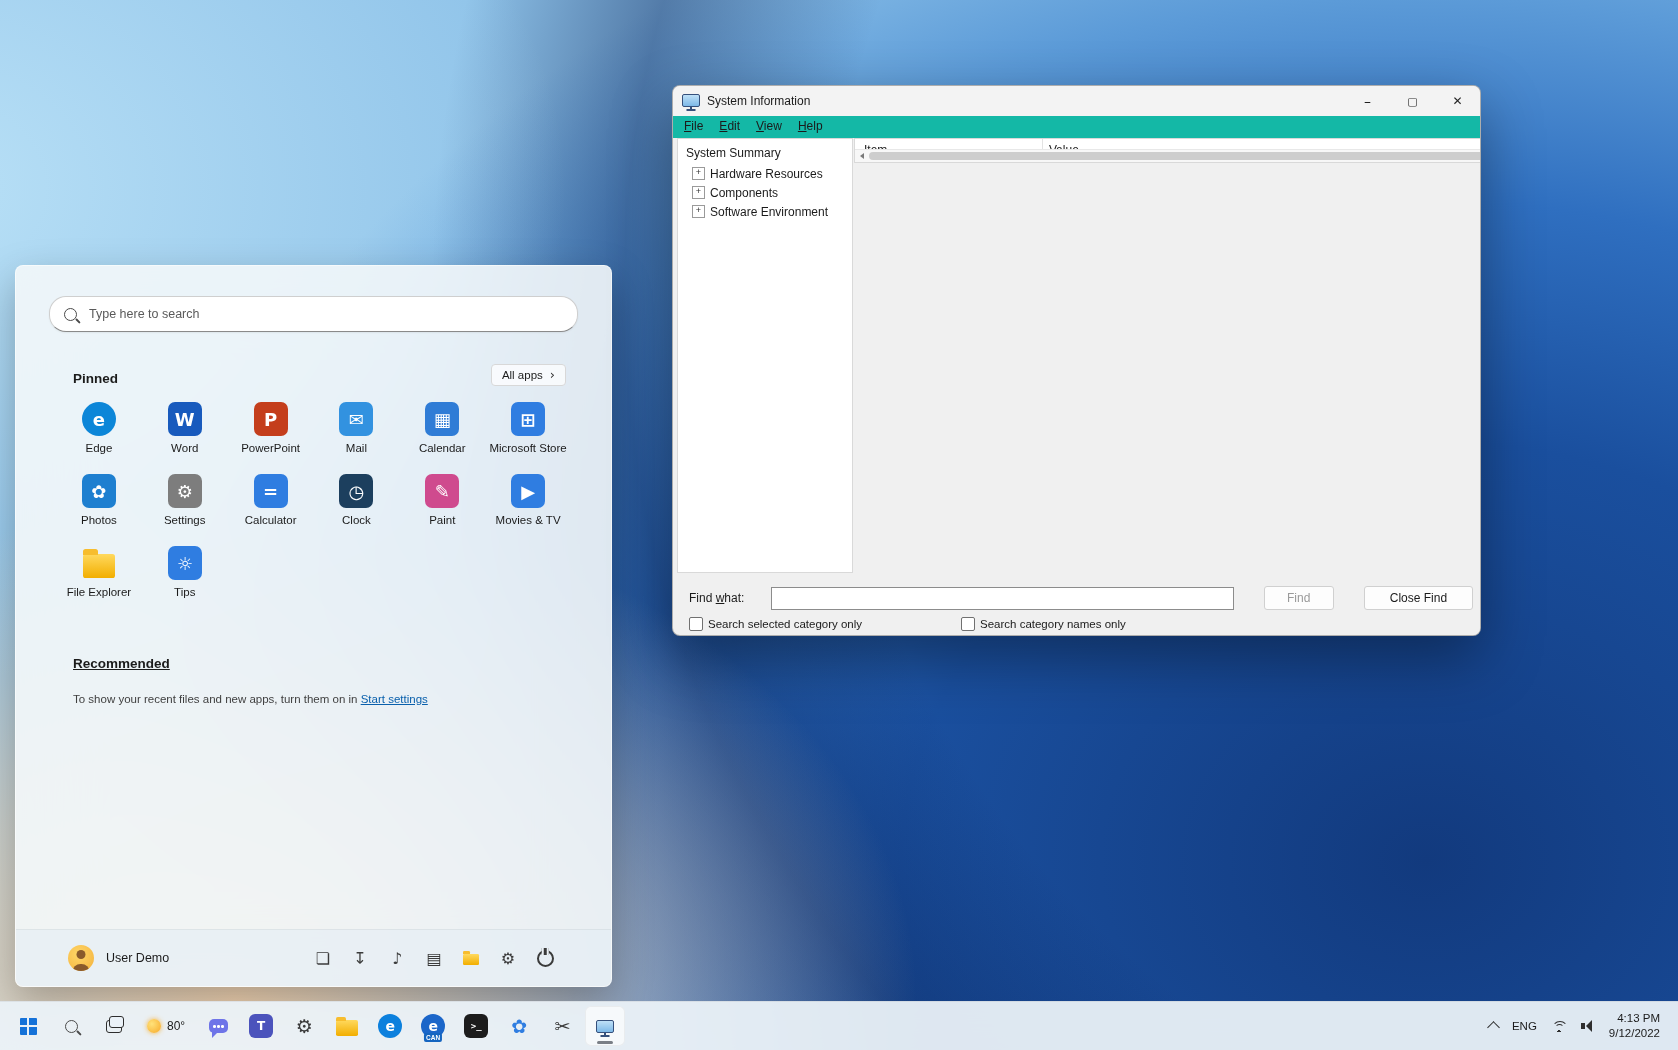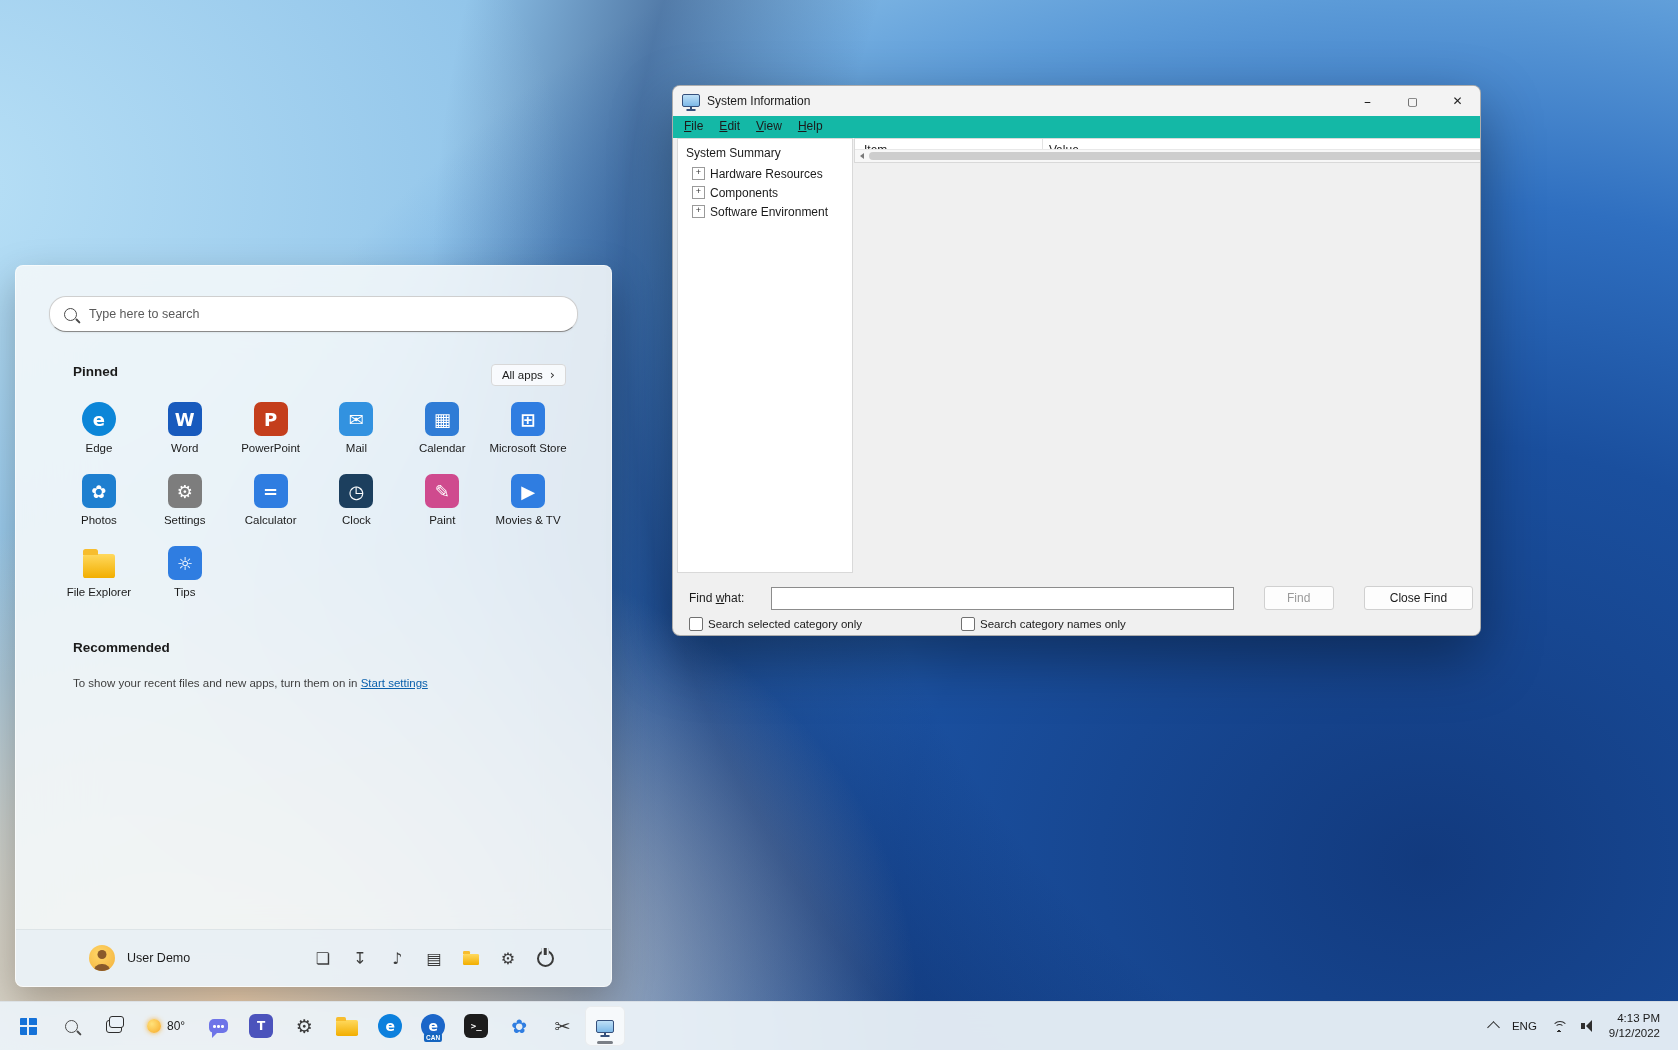--- a/index.html
+++ b/index.html
@@ -27,21 +27,21 @@
     margin:30px 33px 0;height:34px;background:#fff;border:1px solid #cfcfcf;
     border-bottom-color:#8a8a8a;border-radius:17px;display:flex;align-items:center;
     padding:0 14px;gap:10px;box-shadow:0 1px 2px rgba(0,0,0,0.06);
   }
   .shape{display:inline-block;}
   .shape.magnifier{width:11px;height:11px;border:1.8px solid #4a4a4a;border-radius:50%;position:relative;flex-shrink:0;}
   .shape.magnifier::after{content:"";position:absolute;width:6px;height:1.8px;background:#4a4a4a;border-radius:1px;bottom:-2px;right:-5px;transform:rotate(45deg);}
   .search-input{border:none;outline:none;background:transparent;flex:1;font-size:12.5px;font-family:"Liberation Sans",sans-serif;color:#1b1b1b;}
   .search-input::placeholder{color:#5a5a5a;}
 
-  .section-row{display:flex;justify-content:space-between;align-items:flex-start;margin:32px 45px 2px 57px;}
+  .section-row{display:flex;justify-content:space-between;align-items:flex-end;margin:32px 45px 2px 57px;}
   .section-title{font-size:13.5px;font-weight:700;}
   .all-apps-btn{display:flex;gap:7px;align-items:center;background:rgba(255,255,255,0.75);
     border:1px solid #d8d8d8;border-radius:4px;padding:4px 10px;font-size:11.5px;cursor:default;}
   .all-apps-chev{font-size:13px;line-height:10px;color:#333;}
 
   .apps-grid{display:grid;grid-template-columns:repeat(6,1fr);margin:8px 40px 0;row-gap:8px;}
   .app{display:flex;flex-direction:column;align-items:center;gap:6px;padding:6px 0;}
   .tile{width:34px;height:34px;border-radius:7px;display:flex;align-items:center;justify-content:center;
     font-size:18px;font-weight:700;color:#fff;}
   .tile.plain{background:transparent;}
@@ -51,21 +51,21 @@
     background:linear-gradient(#ffd95e,#f2ae00);border-radius:0.08em;}
   .shape.folder::before{content:"";position:absolute;top:-0.15em;left:0;width:0.46em;height:0.18em;
     background:#f7bd2e;border-radius:0.08em 0.08em 0 0;}
   .apps-grid .shape.folder{font-size:32px;}
 
   .rec-text-row{margin:20px 57px 0;font-size:11.5px;color:#3f3f3f;}
   .rec-link{color:#0a60ac;text-decoration:underline;cursor:default;}
   .sm-spacer{flex:1;}
 
   .user-bar{height:56px;background:rgba(229,236,243,0.65);border-top:1px solid rgba(0,0,0,0.05);
-    display:flex;align-items:center;justify-content:space-between;padding:0 52px 0 73px;}
+    display:flex;align-items:center;justify-content:space-between;padding:0 52px 0 52px;}
   .user-left{display:flex;align-items:center;gap:12px;}
   .avatar{width:26px;height:26px;border-radius:50%;background:radial-gradient(circle at 40% 35%,#ffd667,#f3b13c);position:relative;overflow:hidden;}
   .avatar::before{content:"";position:absolute;top:5px;left:50%;transform:translateX(-50%);width:9px;height:9px;border-radius:50%;background:#8a5a2b;}
   .avatar::after{content:"";position:absolute;bottom:-3px;left:50%;transform:translateX(-50%);width:17px;height:10px;border-radius:8px 8px 0 0;background:#8a5a2b;}
   .user-name{font-size:12.5px;}
   .quick-icons{display:flex;align-items:center;gap:9px;}
   .qbtn{width:28px;height:28px;border-radius:4px;display:flex;align-items:center;justify-content:center;}
   .qglyph{font-size:16px;color:#3b3b3b;font-weight:400;}
   .quick-icons .shape.folder{font-size:16px;}
   .shape.power{width:13px;height:13px;border:2px solid #3b3b3b;border-radius:50%;position:relative;}
@@ -249,21 +249,21 @@
           <span class="shape folder"></span>
         </span>
         <div class="app-label">File Explorer</div>
       </div>
       <div class="app">
         <span class="tile glyph" style="background: rgb(47, 125, 225); color: rgb(255, 255, 255);">☼</span>
         <div class="app-label">Tips</div>
       </div>
     </div>
 
-  <div class="section-row" style="margin-top:36px;">
+  <div class="section-row" style="margin-top:52px;text-decoration:underline;">
     <span class="section-title">Recommended</span>
   </div>
   <div class="rec-text-row">
     <span>To show your recent files and new apps, turn them on in </span><span class="rec-link">Start settings</span>
   </div>
 
   <div class="sm-spacer"></div>
 
   <div class="user-bar">
     <div class="user-left">

